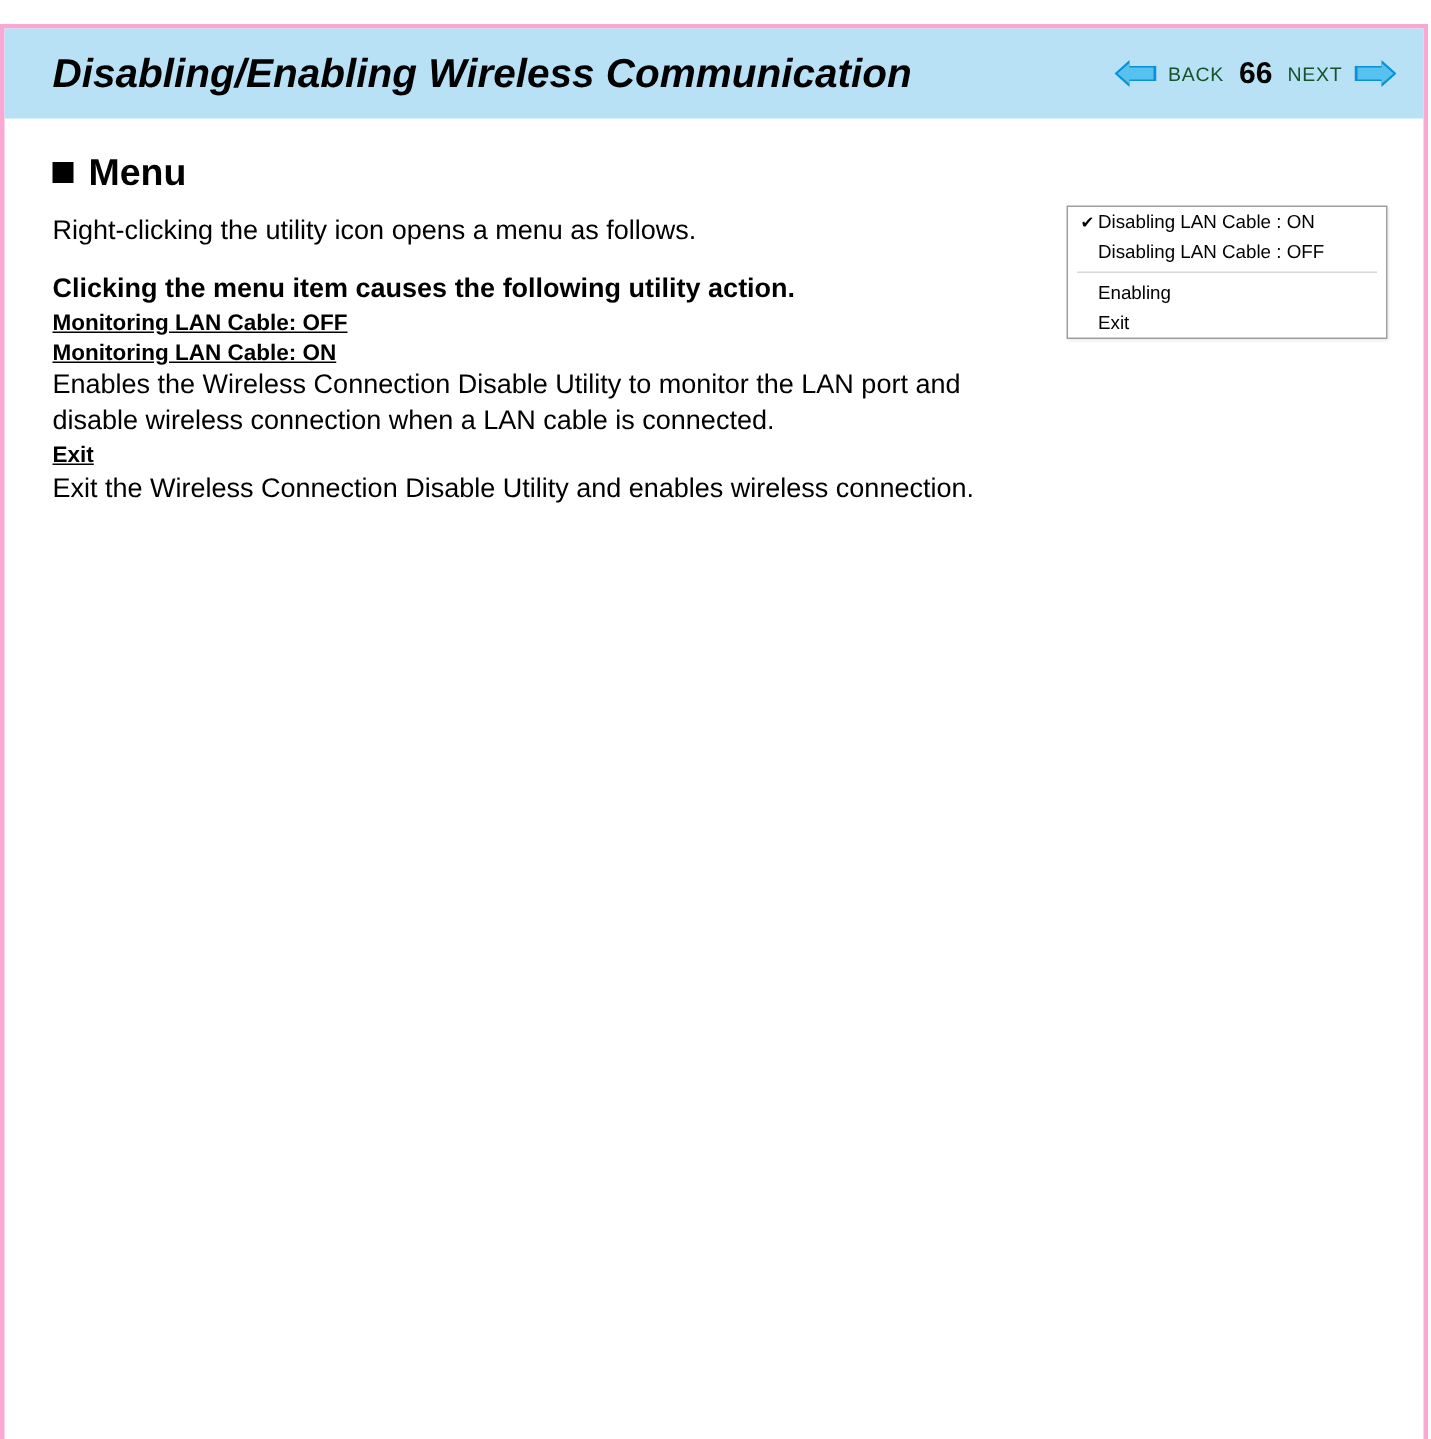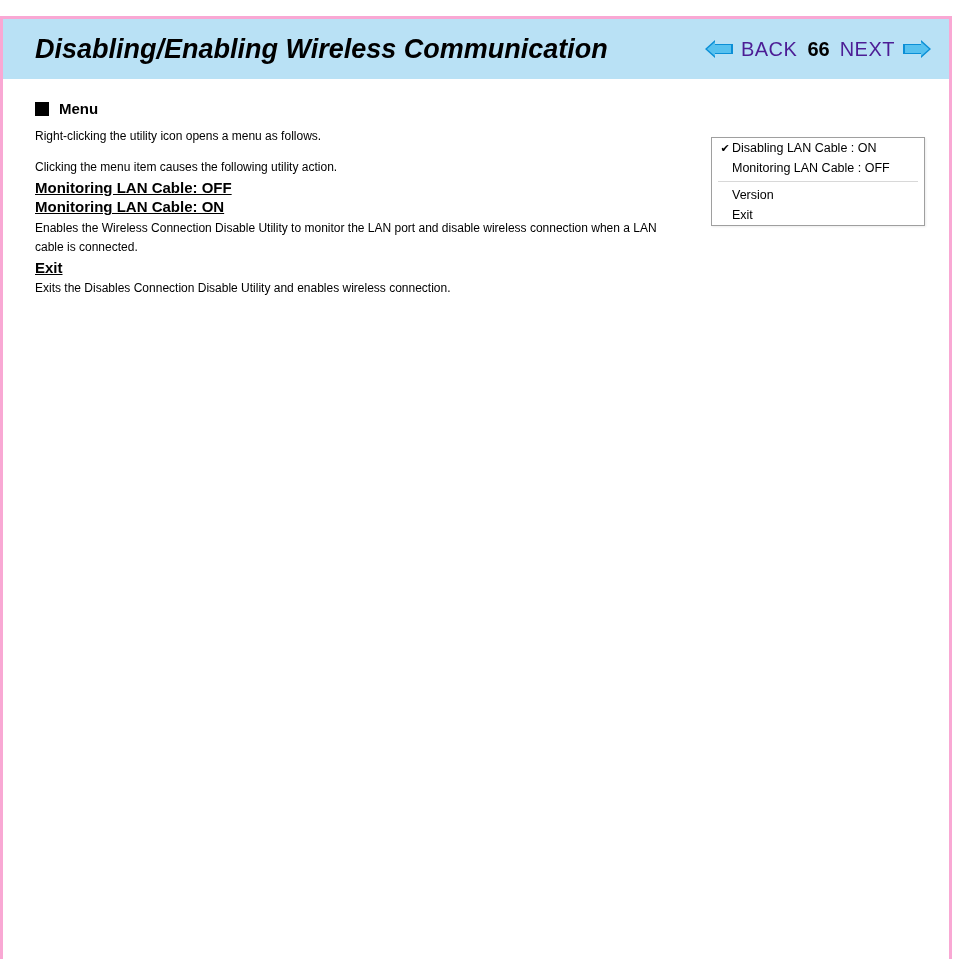--- a/index.html
+++ b/index.html
@@ -33,22 +33,22 @@
     flex: 1;
     white-space: nowrap;
     letter-spacing: 0px;
   }
   .nav {
     display: flex;
     align-items: center;
     gap: 8px;
   }
   .nav .link {
-    color: #4c1d95;
-    font-size: 20px;
+    color: #14532d;
+    font-size: 13px;
     font-weight: normal;
     letter-spacing: 0.5px;
   }
   .nav .pagenum {
     font-size: 20px;
     font-weight: bold;
     color: #000000;
     margin: 0 2px;
   }
   .arrow {
@@ -57,34 +57,34 @@
   }
   .arrow svg { display: block; }
   .content {
     padding: 20px 32px;
     font-size: 15px;
     line-height: 1.3;
   }
   .section-head {
     display: flex;
     align-items: center;
-    font-size: 15px;
+    font-size: 25px;
     font-weight: bold;
     margin-bottom: 10px;
   }
   .square {
     width: 14px;
     height: 14px;
     background: #000;
     display: inline-block;
     margin-right: 10px;
   }
   .body-text {
     margin: 0;
-    font-size: 12px;
+    font-size: 18px;
   }
   .para { margin: 0 0 16px 0; }
   .item-head {
     font-weight: bold;
     text-decoration: underline;
     display: inline;
   }
   .menu-box {
     position: absolute;
     right: 24px;
@@ -143,49 +143,49 @@
   </div>
 
   <div class="content">
     <div class="section-head">
       <span class="square"></span>
       <span>Menu</span>
     </div>
 
     <div class="wrap-right">
       <p class="body-text para">Right-clicking the utility icon opens a menu as follows.</p>
-      <p class="body-text" style="margin-bottom:2px;">Clicking the menu item causes the following utility action.</p>
+      <p class="body-text" style="margin-bottom:2px;font-weight:bold;">Clicking the menu item causes the following utility action.</p>
       <div style="margin-top:2px;">
         <span class="item-head">Monitoring LAN Cable: OFF</span>
       </div>
       <div>
         <span class="item-head">Monitoring LAN Cable: ON</span><br>
         <span class="body-text">Enables the Wireless Connection Disable Utility to monitor the LAN port and disable wireless connection when a LAN cable is connected.</span>
       </div>
     </div>
 
     <div style="margin-top:2px;">
       <span class="item-head">Exit</span><br>
-      <span class="body-text">Exits the Disables Connection Disable Utility and enables wireless connection.</span>
+      <span class="body-text">Exit the Wireless Connection Disable Utility and enables wireless connection.</span>
     </div>
   </div>
 
   <div class="menu-box">
     <div class="row">
       <span class="check">✔</span>
       <span>Disabling LAN Cable : ON</span>
     </div>
     <div class="row">
       <span class="check"></span>
-      <span>Monitoring LAN Cable : OFF</span>
+      <span>Disabling LAN Cable : OFF</span>
     </div>
     <div class="sep"></div>
     <div class="row">
       <span class="check"></span>
-      <span>Version</span>
+      <span>Enabling</span>
     </div>
     <div class="row">
       <span class="check"></span>
       <span>Exit</span>
     </div>
   </div>
 
 </div>
 
 </body></html>

